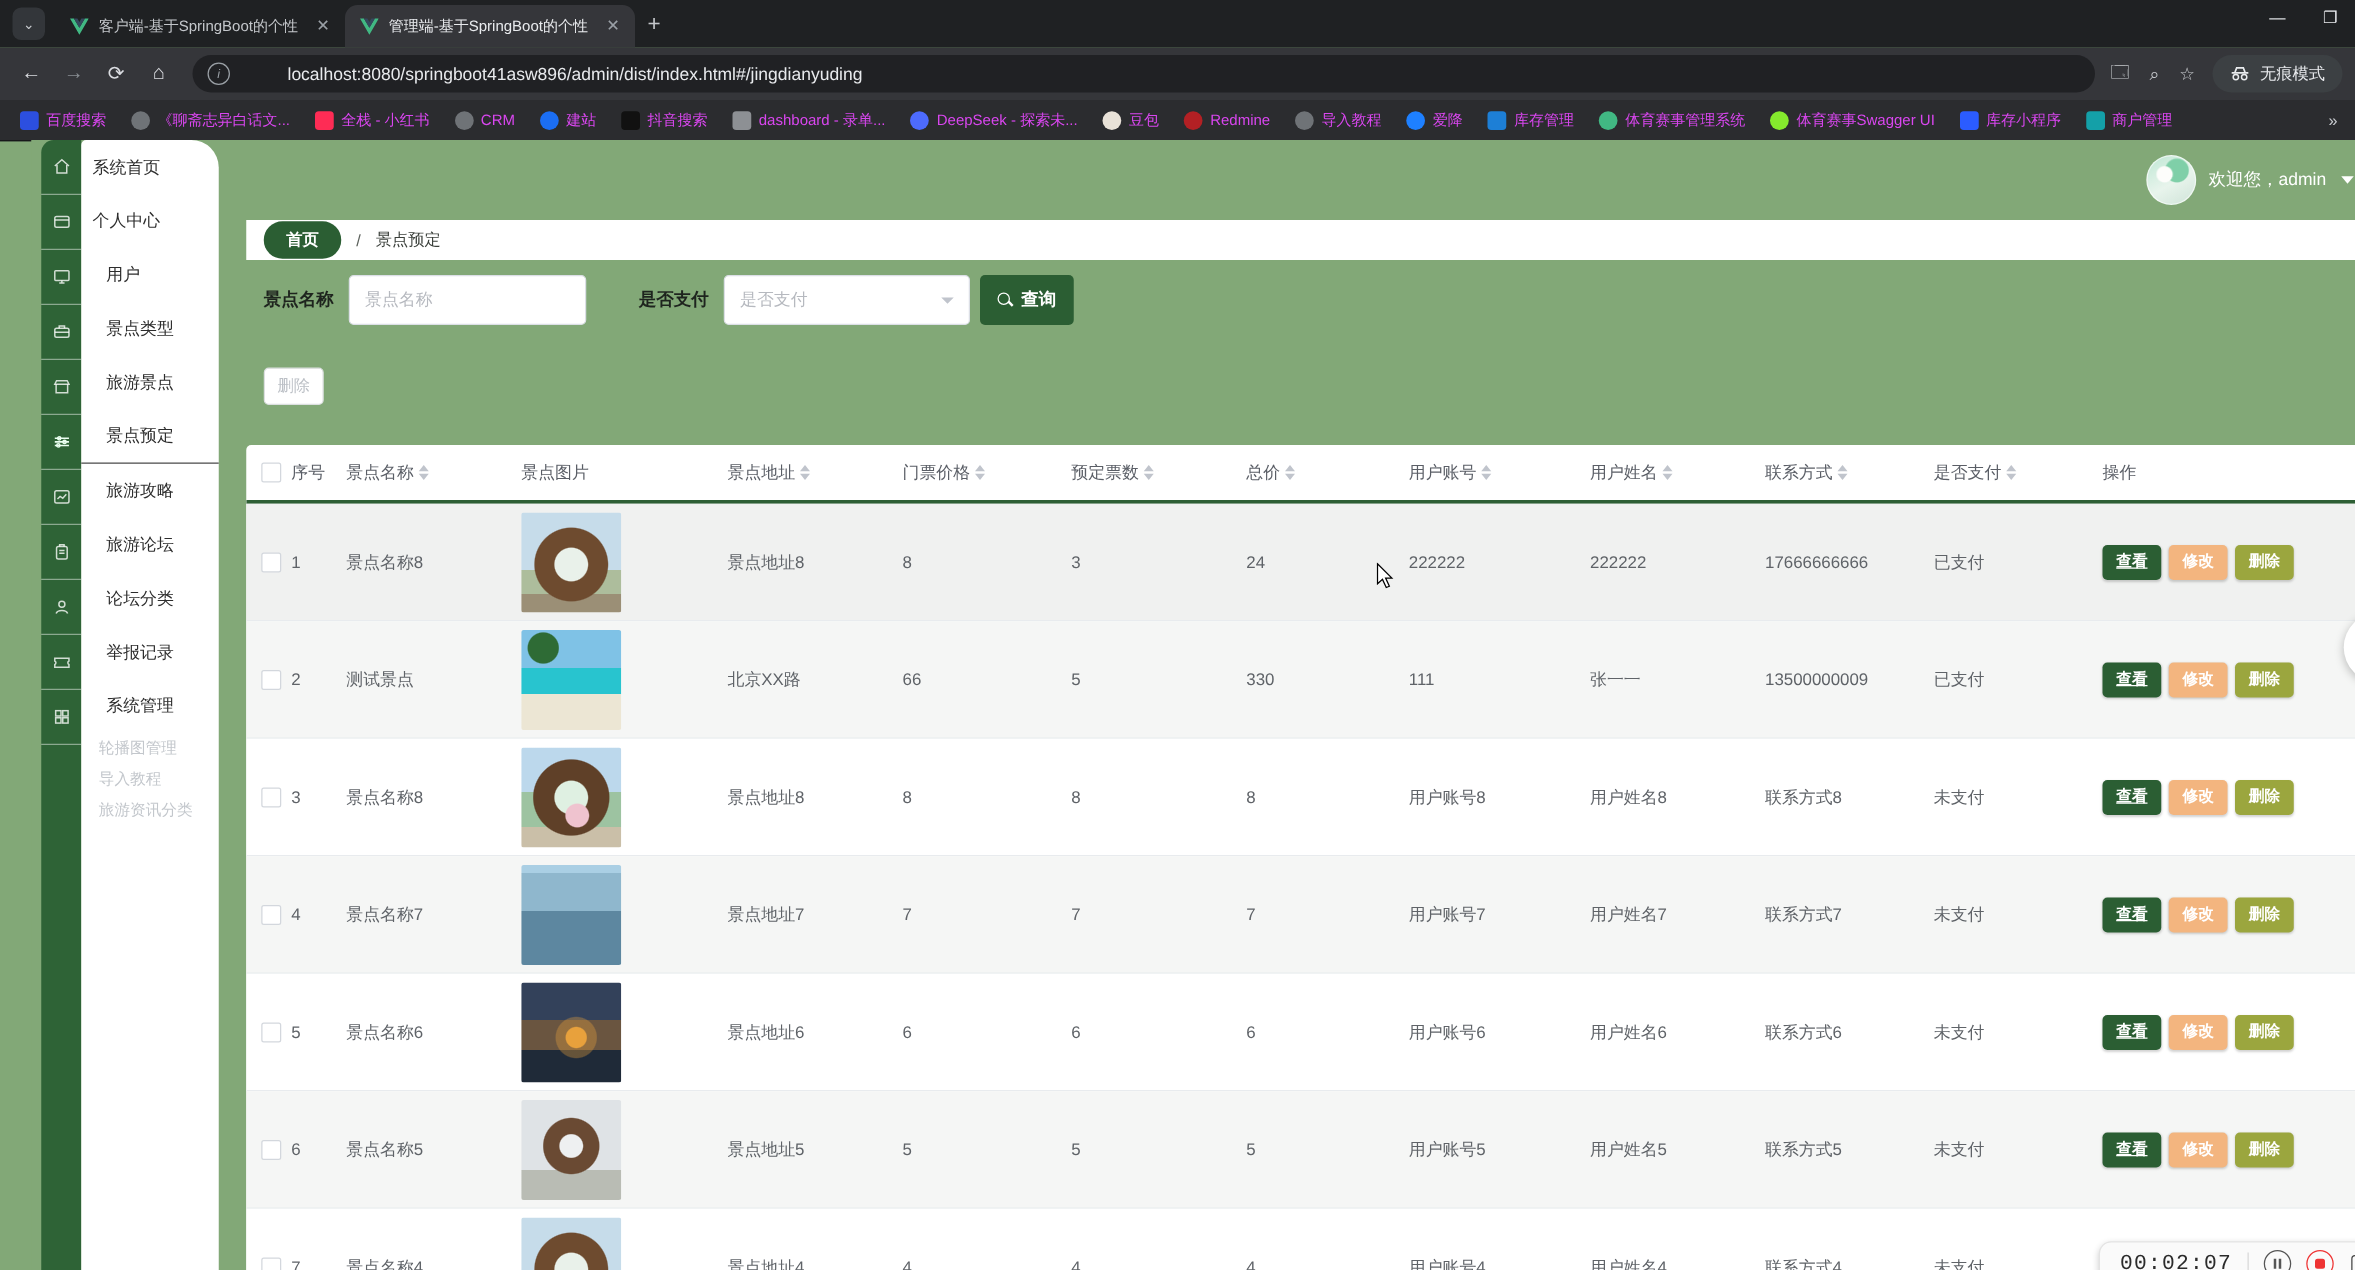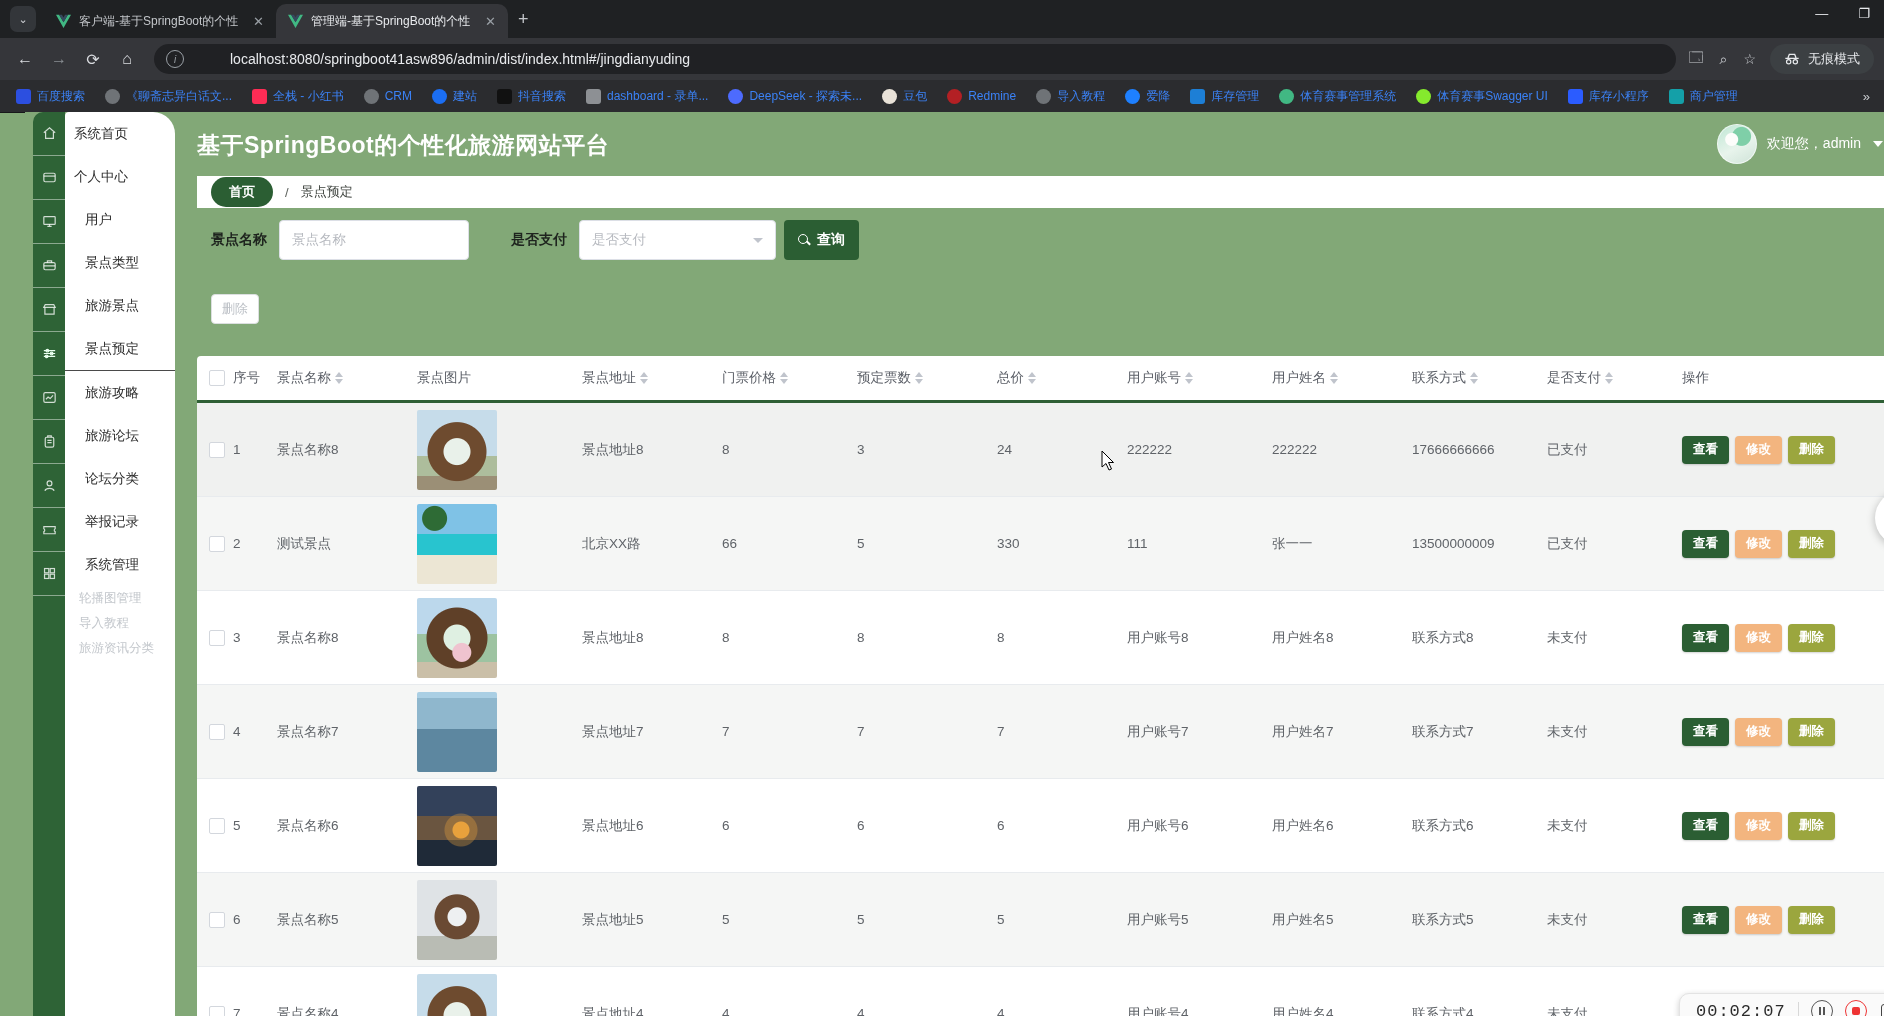--- a/index.html
+++ b/index.html
@@ -26,21 +26,21 @@
   .navbtn.dim{color:#8a8f94;}
   .omnibox{flex:1;height:30px;margin:0 8px;background:#202124;border-radius:16px;display:flex;align-items:center;
     padding:0 12px;gap:10px;color:#e8eaed;font-size:14px;}
   .omni-info{width:16px;height:16px;border-radius:50%;border:1.4px solid #9aa0a6;color:#9aa0a6;font-size:10px;
     display:flex;align-items:center;justify-content:center;font-style:italic;flex:0 0 auto;}
   .omni-url{white-space:nowrap;overflow:hidden;margin-left:36px;}
   .omni-icons{display:flex;gap:16px;color:#c8cbcf;font-size:14px;align-items:center;}
   .incog{height:30px;background:#3c4043;border-radius:16px;color:#e8eaed;font-size:13px;display:flex;
     align-items:center;gap:8px;padding:0 14px;margin-left:10px;}
   .bookbar{height:32px;background:#2b2c2f;display:flex;align-items:center;gap:4px;padding:0 8px;border-bottom:1px solid #17181a;}
-  .bm{display:flex;align-items:center;gap:6px;color:#3b82f6;font-size:12px;padding:3px 8px;border-radius:6px;white-space:nowrap;}
+  .bm{display:flex;align-items:center;gap:6px;color:#d946ef;font-size:12px;padding:3px 8px;border-radius:6px;white-space:nowrap;}
   .bm-ico{width:15px;height:15px;border-radius:3px;display:inline-flex;align-items:center;justify-content:center;
     color:#fff;font-size:9px;font-weight:bold;flex:0 0 auto;}
   .bm-ico.circle{border-radius:50%;}
   .bm-more{margin-left:auto;color:#c8cbcf;font-size:13px;padding-right:6px;}
   
   .page{position:absolute;top:112px;left:0;width:1884px;height:904px;background:#82a877;overflow:hidden;margin-left:25px;}
   
   .side-icons{position:absolute;left:8px;top:0;width:32px;height:904px;background:#2e6336;border-top-left-radius:10px;}
   .side-tile{height:43px;display:flex;align-items:center;justify-content:center;border-bottom:1px solid rgba(255,255,255,.45);}
   .side-tile svg{width:17px;height:17px;stroke:rgba(255,255,255,.78);fill:none;stroke-width:1.7;}
@@ -107,21 +107,21 @@
     radial-gradient(circle at 40% 35%, #44606e 0 6px, rgba(0,0,0,0) 7px);}
   .img-night{background:
     radial-gradient(circle at 55% 55%, #e8a13c 0 8px, rgba(232,161,60,.35) 9px 16px, rgba(0,0,0,0) 17px),
     linear-gradient(180deg,#33415a 0 38%,#6a5540 38% 68%,#1f2a38 68% 100%);}
   .img-heart{background:
     radial-gradient(circle at 50% 46%, #eef0f1 0 9px, #6a4a33 10px 22px, rgba(0,0,0,0) 23px),
     linear-gradient(180deg,#dfe3e6 0 70%,#b9bcb4 70% 100%);}
   .acts{display:flex;gap:6px;}
   .abtn{height:28px;border:none;border-radius:4px;color:#fff;font-size:12.5px;padding:0 11px;font-weight:bold;
     box-shadow:0 1px 2px rgba(0,0,0,.18);}
-  .abtn.view{background:#2b5e33;}
+  .abtn.view{background:#2b5e33;text-decoration:underline;}
   .abtn.edit{background:#f3b57f;}
   .abtn.del{background:#9ba63e;}
   
   .float-widget{position:absolute;right:-22px;top:378px;width:56px;height:56px;border-radius:50%;background:#fff;
     box-shadow:0 2px 8px rgba(0,0,0,.25);display:flex;align-items:center;justify-content:center;}
   .float-widget .dot{width:26px;height:26px;border-radius:50%;border:7px solid #1a73e8;box-sizing:border-box;}
   .watermark{position:absolute;left:1630px;top:828px;color:rgba(120,122,120,.85);}
   .watermark .big{font-size:25px;}
   .watermark .small{font-size:13.5px;margin-top:8px;}
   .recorder{position:absolute;left:1654px;top:881px;width:240px;height:34px;background:#fafafa;border:1px solid #e3e3e3;
@@ -347,21 +347,20 @@
       <div class="menu-item indent">旅游攻略</div>
       <div class="menu-item indent">旅游论坛</div>
       <div class="menu-item indent">论坛分类</div>
       <div class="menu-item indent">举报记录</div>
       <div class="menu-item indent">系统管理</div>
       <div class="menu-sub">轮播图管理</div>
       <div class="menu-sub">导入教程</div>
       <div class="menu-sub">旅游资讯分类</div>
     </div>
 
-  <div class="page-title">基于SpringBoot的个性化旅游网站平台</div>
   <div class="userchip">
     <div class="avatar"></div>
     <span>欢迎您，admin</span>
     <span class="caret-down"></span>
   </div>
 
   <div class="breadcrumb">
     <span class="crumb-home">首页</span>
     <span class="crumb-sep">/</span>
     <span class="crumb-cur">景点预定</span>

